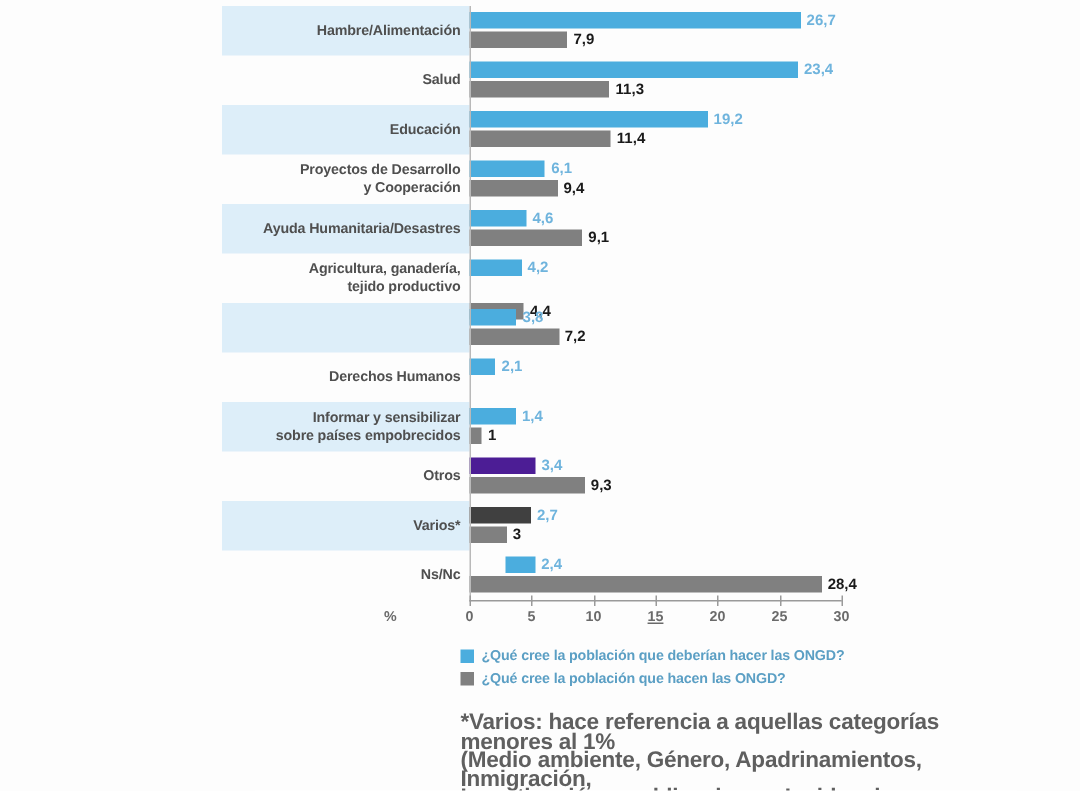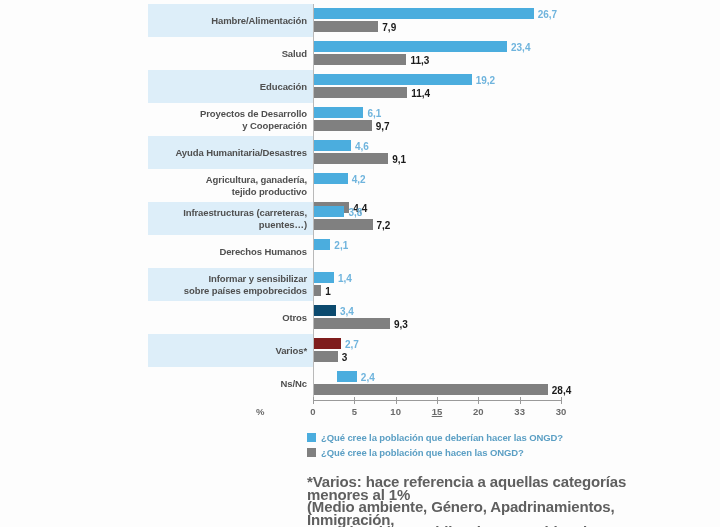--- a/index.html
+++ b/index.html
@@ -192,21 +192,21 @@
           </div>
           <div class="bar b2" style="width: 65.3067px; background: rgb(128, 128, 128);">
             <span class="vlabel">7,9</span>
           </div>
         </div>
       </div>
       <div class="row nb">
         <div class="band"></div>
         <div class="cat-label">Salud</div>
         <div class="bars">
-          <div class="bar b1" style="width: 194px; background: rgb(75, 173, 222);">
+          <div class="bar b1" style="width: 219px; background: rgb(75, 173, 222);">
             <span class="vlabel">23,4</span>
           </div>
           <div class="bar b2" style="width: 93.4133px; background: rgb(128, 128, 128);">
             <span class="vlabel">11,3</span>
           </div>
         </div>
       </div>
       <div class="row">
         <div class="band"></div>
         <div class="cat-label">Educación</div>
@@ -221,21 +221,21 @@
       </div>
       <div class="row nb">
         <div class="band"></div>
         <div class="cat-label">Proyectos de Desarrollo
 y Cooperación</div>
         <div class="bars">
           <div class="bar b1" style="width: 50.4267px; background: rgb(75, 173, 222);">
             <span class="vlabel">6,1</span>
           </div>
           <div class="bar b2" style="width: 58.6933px; background: rgb(128, 128, 128);">
-            <span class="vlabel">9,7</span>
+            <span class="vlabel">9,4</span>
           </div>
         </div>
       </div>
       <div class="row">
         <div class="band"></div>
         <div class="cat-label">Ayuda Humanitaria/Desastres</div>
         <div class="bars">
           <div class="bar b1" style="width: 38.0267px; background: rgb(75, 173, 222);">
             <span class="vlabel">4,6</span>
           </div>
@@ -252,22 +252,20 @@
           <div class="bar b1" style="width: 34.72px; background: rgb(75, 173, 222);">
             <span class="vlabel">4,2</span>
           </div>
           <div class="bar b2" style="width: 36.3733px; background: rgb(128, 128, 128); margin-top: 16px;">
             <span class="vlabel">4,4</span>
           </div>
         </div>
       </div>
       <div class="row">
         <div class="band"></div>
-        <div class="cat-label">Infraestructuras (carreteras,
-puentes…)</div>
         <div class="bars">
           <div class="bar b1" style="width: 31.4133px; background: rgb(75, 173, 222);">
             <span class="vlabel">3,8</span>
           </div>
           <div class="bar b2" style="width: 59.52px; background: rgb(128, 128, 128);">
             <span class="vlabel">7,2</span>
           </div>
         </div>
       </div>
       <div class="row nb">
@@ -277,45 +275,45 @@
           <div class="bar b1" style="width: 17.36px; background: rgb(75, 173, 222);">
             <span class="vlabel">2,1</span>
           </div>
         </div>
       </div>
       <div class="row">
         <div class="band"></div>
         <div class="cat-label">Informar y sensibilizar
 sobre países empobrecidos</div>
         <div class="bars">
-          <div class="bar b1" style="width: 21px; background: rgb(75, 173, 222);">
+          <div class="bar b1" style="width: 31px; background: rgb(75, 173, 222);">
             <span class="vlabel">1,4</span>
           </div>
           <div class="bar b2" style="width: 8.26667px; background: rgb(128, 128, 128);">
             <span class="vlabel">1</span>
           </div>
         </div>
       </div>
       <div class="row nb">
         <div class="band"></div>
         <div class="cat-label">Otros</div>
         <div class="bars">
-          <div class="bar b1" style="width: 23px; background: #0c4a6e;">
+          <div class="bar b1" style="width: 44px; background: #4c1d95;">
             <span class="vlabel">3,4</span>
           </div>
           <div class="bar b2" style="width: 76.88px; background: rgb(128, 128, 128);">
             <span class="vlabel">9,3</span>
           </div>
         </div>
       </div>
       <div class="row">
         <div class="band"></div>
         <div class="cat-label">Varios*</div>
         <div class="bars">
-          <div class="bar b1" style="width: 28px; background: #7f1d1d;">
+          <div class="bar b1" style="width: 41px; background: #404040;">
             <span class="vlabel">2,7</span>
           </div>
           <div class="bar b2" style="width: 24.8px; background: rgb(128, 128, 128);">
             <span class="vlabel">3</span>
           </div>
         </div>
       </div>
       <div class="row nb">
         <div class="band"></div>
         <div class="cat-label">Ns/Nc</div>
@@ -343,21 +341,21 @@
       <div class="tick-top" style="left: 82.6667px;"></div>
       <div class="tick-label" style="left: 82.6667px;">10</div>
       <div class="tick" style="left: 124px;"></div>
       <div class="tick-top" style="left: 124px;"></div>
       <div class="tick-label" style="left: 124px; text-decoration: underline;">15</div>
       <div class="tick" style="left: 165.333px;"></div>
       <div class="tick-top" style="left: 165.333px;"></div>
       <div class="tick-label" style="left: 165.333px;">20</div>
       <div class="tick" style="left: 206.667px;"></div>
       <div class="tick-top" style="left: 206.667px;"></div>
-      <div class="tick-label" style="left: 206.667px;">33</div>
+      <div class="tick-label" style="left: 206.667px;">25</div>
       <div class="tick" style="left: 248px;"></div>
       <div class="tick-top" style="left: 248px;"></div>
       <div class="tick-label" style="left: 248px;">30</div>
     </div>
   <div id="axis-unit">%</div>
 
   <div id="legend">
     <div class="legend-item">
       <span class="legend-swatch" id="sw0" style="background: rgb(75, 173, 222);"></span>
       <span class="legend-text">¿Qué cree la población que deberían hacer las ONGD?</span>

